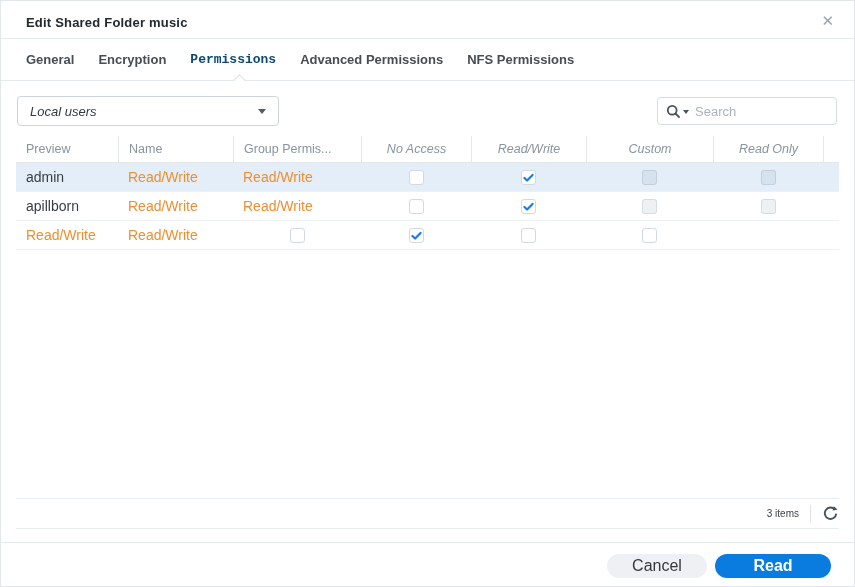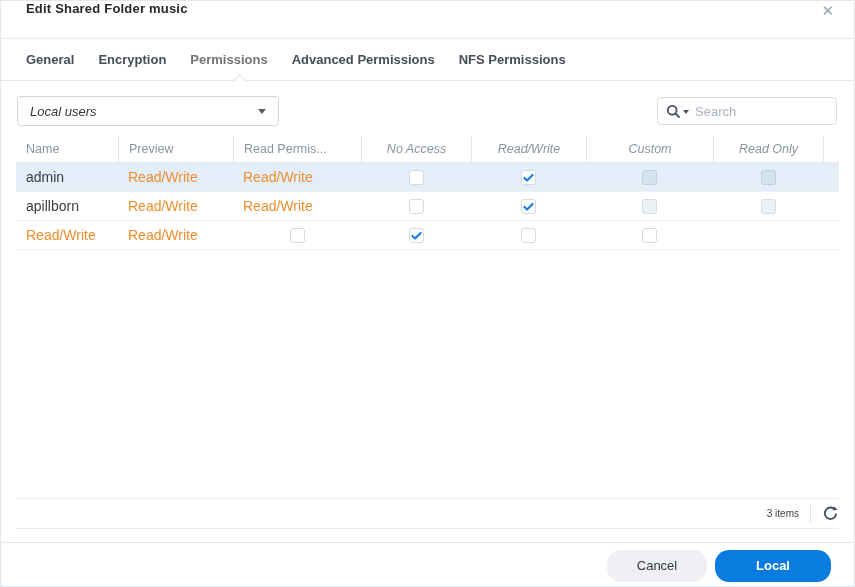--- a/index.html
+++ b/index.html
@@ -6,33 +6,33 @@
   html,body { background:#fff; }
   body { font-family:"Liberation Sans", sans-serif; }
   .dialog {
     position:relative; width:855px; height:587px; background:#fff;
     overflow:hidden; border:1px solid #e3e6ea; 
   }
   
   .titlebar {
     position:absolute; top:0; left:0; right:0; height:38px;
     border-bottom:1px solid #e8ebee;
-    display:flex; align-items:flex-start; justify-content:space-between;
-    padding:0 18px 14px 25px;
+    display:flex; align-items:flex-end; justify-content:space-between;
+    padding:0 18px 8px 25px;
   }
   .title { font-size:13px; font-weight:bold; color:#24292e; letter-spacing:.2px; }
   .close { font-size:15px; color:#9aa3ad; cursor:pointer; line-height:1; padding:2px; }
   
   .tabbar {
     position:absolute; top:38px; left:0; right:0; height:42px;
     border-bottom:1px solid #e6e9ec;
     display:flex; align-items:center; gap:24px; padding-left:25px;
   }
   .tab { font-size:13px; font-weight:bold; color:#474d54; cursor:pointer; white-space:nowrap; }
-  .tab.active { color:#737373; }
+  .tab.active { color:#0c4a6e;font-family:Liberation Mono, monospace; }
   .notch {
     position:absolute; bottom:-5px; left:234px; width:9px; height:9px;
     background:#fff; transform:rotate(45deg);
     border-left:1px solid #dce1e6; border-top:1px solid #dce1e6;
   }
   
   .toolbar { position:absolute; top:94px; left:16px; right:17px; height:32px;
     display:flex; align-items:center; justify-content:space-between; }
   .select {
     width:262px; height:30px; border:1px solid #ccd4db; border-radius:4px;
@@ -88,21 +88,21 @@
   .items-count { font-size:10px; color:#3c434a; }
   .vdivider { width:1px; height:18px; background:#dfe3e7; }
   .refresh { cursor:pointer; display:flex; align-items:center; }
   
   .footer {
     position:absolute; top:541px; left:0; right:0; height:46px;
     border-top:1px solid #e6e9ec; background:#fff;
     display:flex; align-items:center; justify-content:flex-end; gap:8px; padding-right:23px;
   }
   .btn {
-    height:32px; border:none; border-radius:14px; font-size:13px; cursor:pointer;
+    height:24px; border:none; border-radius:14px; font-size:16px; cursor:pointer;
     font-family:"Liberation Sans", sans-serif; padding:0 24px;
   }
   .btn.cancel { background:#eef0f3; color:#33383e; min-width:100px; }
   .btn.save { background:#0a7ce0; color:#fff; font-weight:bold; min-width:116px; }
 </style>
 </head>
 <body>
 
 <div class="dialog">
 
@@ -132,23 +132,23 @@
           <line x1="9.5" y1="9.5" x2="13" y2="13" stroke="#49525c" stroke-width="1.8" stroke-linecap="round"></line>
         </svg>
       </span>
       <span class="search-caret"></span>
       <input type="text" value="" placeholder="Search" style="">
     </div>
   </div>
 
   <div class="table">
     <div class="thead">
+      <div class="th">Preview</div>
       <div class="th">Name</div>
-      <div class="th">Preview</div>
-      <div class="th">Read Permis...</div>
+      <div class="th">Group Permis...</div>
       <div class="th center">No Access</div>
       <div class="th center">Read/Write</div>
       <div class="th center">Custom</div>
       <div class="th center">Read Only</div>
       <div class="th"></div>
     </div>
     <div>
         <div class="trow selected">
           <div class="cell name">admin</div>
           <div class="cell link">Read/Write</div>
@@ -223,16 +223,16 @@
     <span class="refresh">
       <svg width="17" height="17" viewBox="0 0 17 17">
         <path d="M12.9 4.6 A5.7 5.7 0 1 0 14.2 8.7" fill="none" stroke="#49525c" stroke-width="1.9"></path>
         <path d="M11.9 1.2 L15.6 4.8 L10.6 5.6 Z" fill="#49525c"></path>
       </svg>
     </span>
   </div>
 
   <div class="footer">
     <button class="btn cancel">Cancel</button>
-    <button class="btn save">Local</button>
+    <button class="btn save">Read</button>
   </div>
 
 </div>
 
 </body></html>

